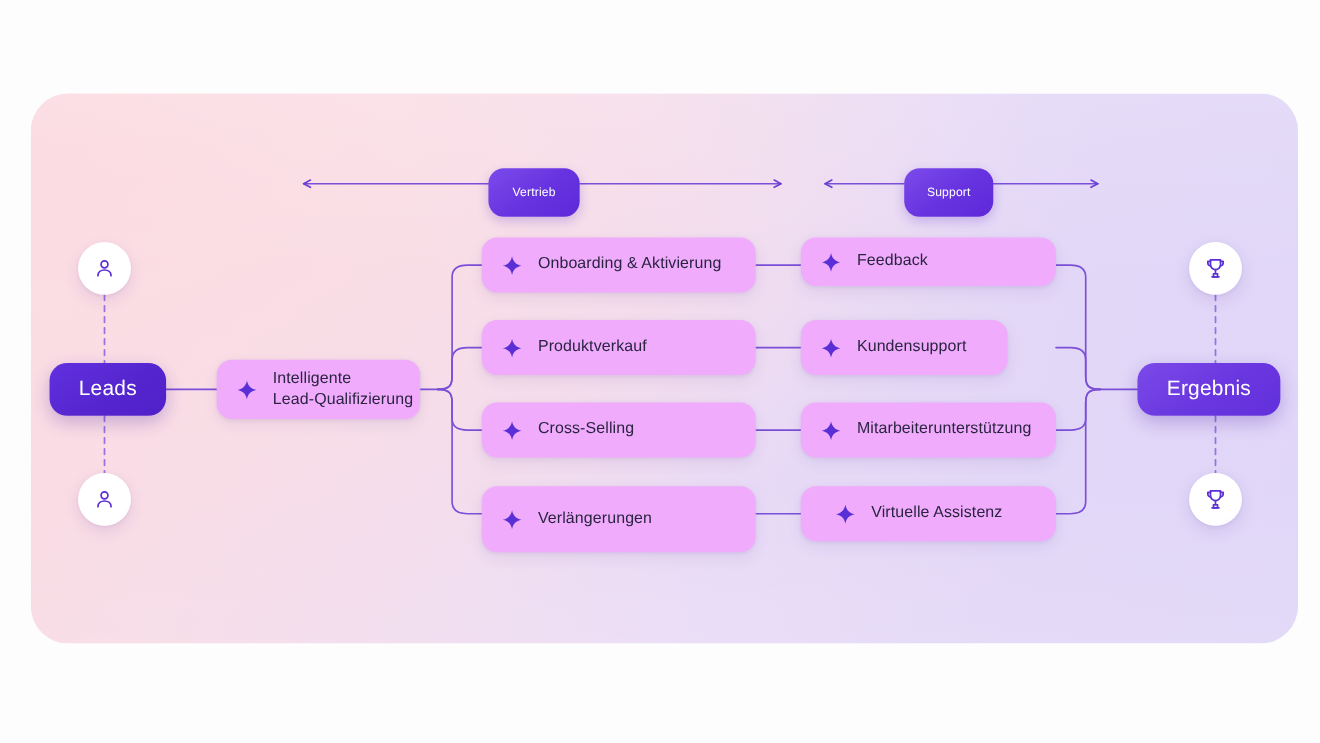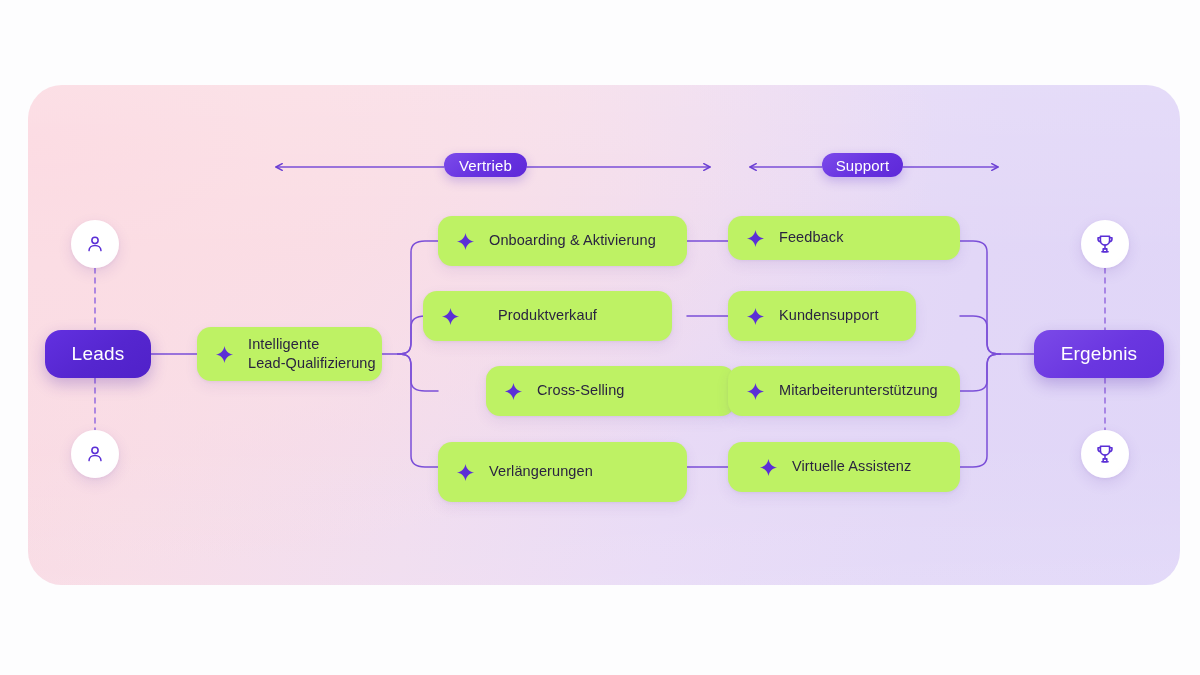--- a/index.html
+++ b/index.html
@@ -46,21 +46,21 @@
   #wires {
     position: absolute;
     left: 0; top: 0;
     width: 1200px; height: 675px;
     pointer-events: none;
   }
 
   
   .card {
     position: absolute;
-    background: #bef264;
+    background: #f0abfc;
     border-radius: 14px;
     box-shadow: 0 5px 14px rgba(90, 50, 160, 0.09), 0 1px 3px rgba(90, 50, 160, 0.07);
     display: flex;
     align-items: center;
     box-sizing: border-box;
   }
   .card .spark {
     flex: 0 0 auto;
     margin-left: 18px;
     margin-right: 14px;
@@ -109,27 +109,27 @@
     background: radial-gradient(120% 120% at 35% 28%, #ffffff 0%, #ffffff 55%, #f7f4fe 100%);
     box-shadow: 0 5px 14px rgba(96, 55, 170, 0.13), 0 1px 3px rgba(96, 55, 170, 0.08);
     display: flex;
     align-items: center;
     justify-content: center;
   }
 
   
   .phase-pill {
     position: absolute;
-    height: 24px;
+    height: 44px;
     border-radius: 14px;
     display: flex;
     align-items: center;
     justify-content: center;
     color: #ffffff;
-    font-size: 15px;
+    font-size: 11px;
     letter-spacing: 0.15px;
     background: linear-gradient(145deg, #7c4bea 0%, #6733e0 52%, #5e28d8 100%);
     box-shadow: 0 4px 11px rgba(86, 40, 200, 0.26);
   }
   #pill-vertrieb { left: 444px; top: 153px; width: 83px; }
   #pill-support  { left: 822px; top: 153px; width: 81px; }
 </style>
 </head>
 <body>
 
@@ -217,28 +217,28 @@
     </div>
   </div>
 
   <div class="card" style="left:438px; top:216px; width:249px; height:50px;">
     <svg class="spark" viewBox="0 0 24 24">
       <path d="M12 1.2 C13.1 7.3 16.7 10.9 22.8 12 C16.7 13.1 13.1 16.7 12 22.8 C10.9 16.7 7.3 13.1 1.2 12 C7.3 10.9 10.9 7.3 12 1.2 Z" fill="#5b2fd6"></path>
     </svg>
     <span class="card-label">Onboarding &amp; Aktivierung</span>
   </div>
 
-  <div class="card" style="left:423px; top:291px; width:249px; height:50px;gap:24px;">
+  <div class="card" style="left:438px; top:291px; width:249px; height:50px;">
     <svg class="spark" viewBox="0 0 24 24">
       <path d="M12 1.2 C13.1 7.3 16.7 10.9 22.8 12 C16.7 13.1 13.1 16.7 12 22.8 C10.9 16.7 7.3 13.1 1.2 12 C7.3 10.9 10.9 7.3 12 1.2 Z" fill="#5b2fd6"></path>
     </svg>
     <span class="card-label">Produktverkauf</span>
   </div>
 
-  <div class="card" style="left:438px; top:366px; width:249px; height:50px;margin-left:48px;">
+  <div class="card" style="left:438px; top:366px; width:249px; height:50px;">
     <svg class="spark" viewBox="0 0 24 24">
       <path d="M12 1.2 C13.1 7.3 16.7 10.9 22.8 12 C16.7 13.1 13.1 16.7 12 22.8 C10.9 16.7 7.3 13.1 1.2 12 C7.3 10.9 10.9 7.3 12 1.2 Z" fill="#5b2fd6"></path>
     </svg>
     <span class="card-label">Cross-Selling</span>
   </div>
 
   <div class="card" style="left:438px; top:442px; width:249px; height:60px;">
     <svg class="spark" viewBox="0 0 24 24">
       <path d="M12 1.2 C13.1 7.3 16.7 10.9 22.8 12 C16.7 13.1 13.1 16.7 12 22.8 C10.9 16.7 7.3 13.1 1.2 12 C7.3 10.9 10.9 7.3 12 1.2 Z" fill="#5b2fd6"></path>
     </svg>

